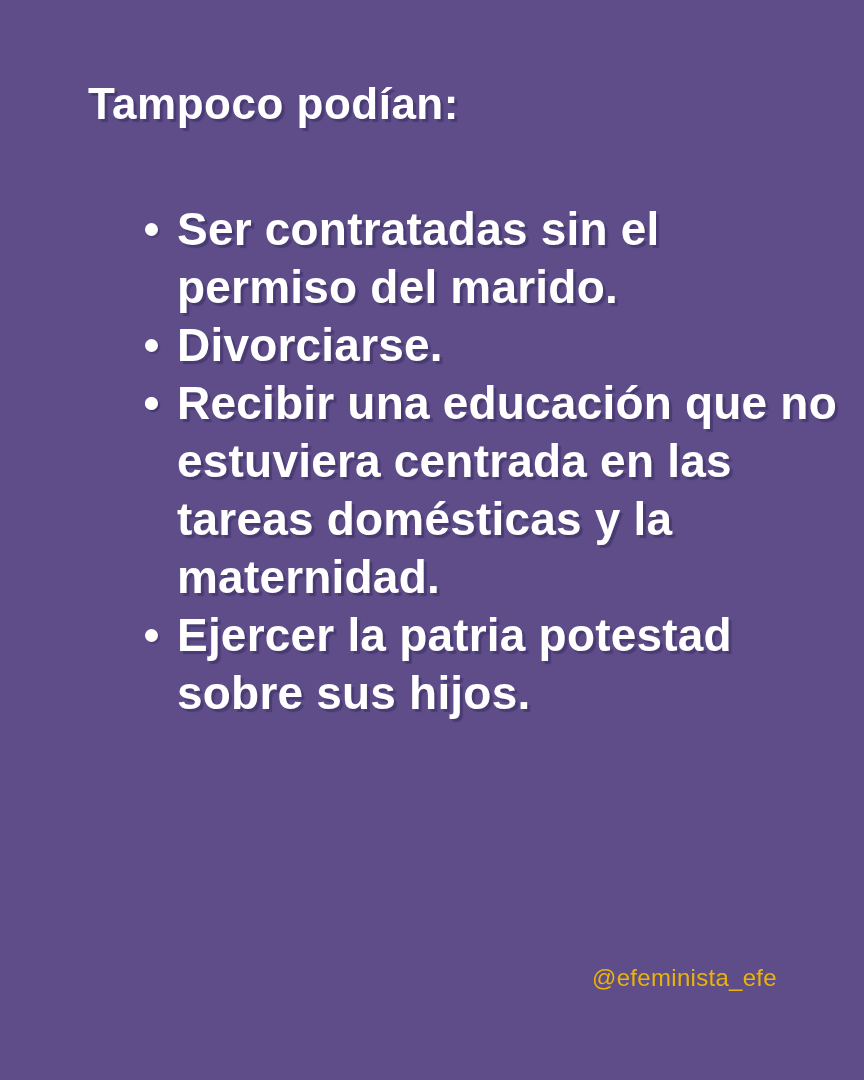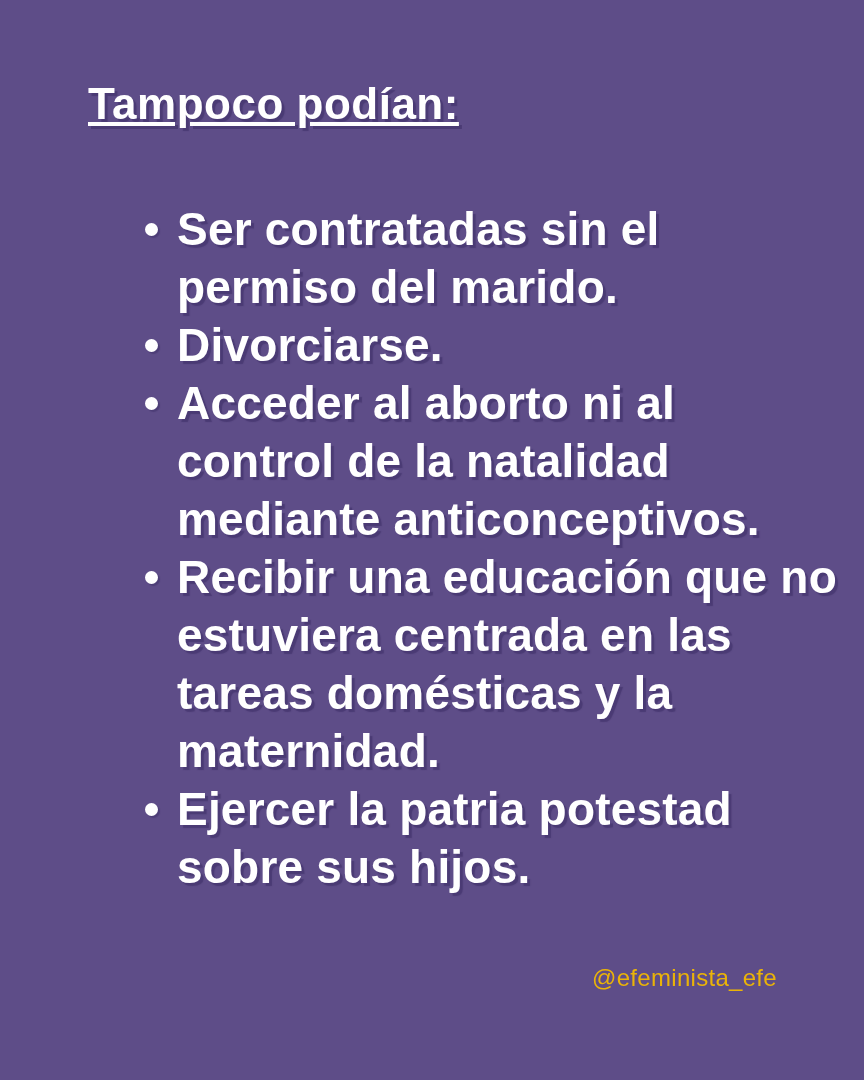--- a/index.html
+++ b/index.html
@@ -19,21 +19,20 @@
   .title {
     position: absolute;
     left: 88px;
     top: 80px;
     margin: 0;
     font-size: 44px;
     font-weight: 800;
     letter-spacing: 0.5px;
     line-height: 48px;
     text-shadow: 3px 3px 1px rgba(58, 44, 100, 0.55);
-    text-decoration: underline;
   }
   .list {
     position: absolute;
     left: 128px;
     top: 184px;
     width: 730px;
     margin: 16px;
     padding: 0;
     list-style: none;
   }
@@ -79,23 +78,20 @@
     <span class="dot"></span>
     <span class="item-text">Ser contratadas sin el
 permiso del marido.</span>
   </li>
       <li class="item">
     <span class="dot"></span>
     <span class="item-text">Divorciarse.</span>
   </li>
       <li class="item">
     <span class="dot"></span>
-    <span class="item-text">Acceder al aborto ni al
-control de la natalidad
-mediante anticonceptivos.</span>
   </li>
       <li class="item">
     <span class="dot"></span>
     <span class="item-text">Recibir una educación que no
 estuviera centrada en las
 tareas domésticas y la
 maternidad.</span>
   </li>
       <li class="item">
     <span class="dot"></span>

